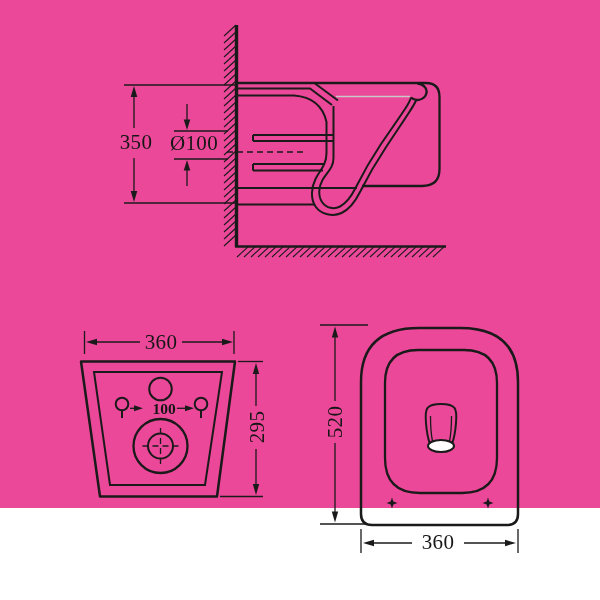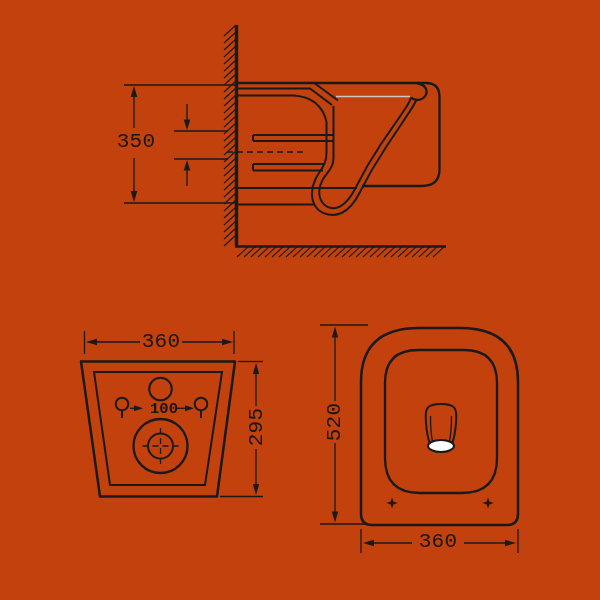--- a/index.html
+++ b/index.html
@@ -1,17 +1,17 @@
 <!DOCTYPE html>
 <html><head>
 <meta charset="utf-8">
 <style>
   html,body{margin:0;padding:0;width:600px;height:600px;background:#ffffff;overflow:hidden}
-  .canvas{position:relative;width:600px;height:600px;background:#c2410c;
-          font-family:Liberation Mono, monospace}
+  .canvas{position:relative;width:600px;height:508px;background:#ec4899;
+          font-family:Liberation Serif, serif}
   svg{position:absolute;left:0;top:0}
   .main{stroke:#1a1a1a;stroke-width:2.3;fill:none;stroke-linejoin:round}
   .bold{stroke:#1a1a1a;stroke-width:2.5;fill:none;stroke-linejoin:round}
   .thin2{stroke:#1a1a1a;stroke-width:2;fill:none}
   .thin1{stroke:#1a1a1a;stroke-width:1.3;fill:none}
   .dimline{stroke:#1a1a1a;stroke-width:1.3;fill:none}
   .arrow{fill:#1a1a1a;stroke:none}
   .center{stroke:#1a1a1a;stroke-width:1.3;stroke-dasharray:6 4;fill:none}
   .water{stroke:#c8c8c8;stroke-width:1.4}
   .wall{stroke:#1a1a1a;stroke-width:3.4}
@@ -201,18 +201,19 @@
         <line class="dimline" x1="518" y1="529" x2="518" y2="553"></line>
         <line class="dimline" x1="370" y1="543" x2="412" y2="543"></line>
         <line class="dimline" x1="464" y1="543" x2="509" y2="543"></line>
         <polygon class="arrow" points="363,543 374,539.8 374,546.2"></polygon>
         <polygon class="arrow" points="516,543 505,539.8 505,546.2"></polygon>
       </g>
     </g>
   </svg>
 
   <div class="dim" style="left:106px;top:131px;width:60px;">350</div>
+  <div class="dim" style="left:154px;top:132px;width:80px;">Ø100</div>
   <div class="dim" style="left:131px;top:331px;width:60px;">360</div>
   <div class="dim rot" style="left:227px;top:416px;width:60px;">295</div>
   <div class="dim small" style="left:134px;top:401px;width:60px;">100</div>
   <div class="dim rot" style="left:305px;top:411px;width:60px;">520</div>
   <div class="dim" style="left:408px;top:531px;width:60px;">360</div>
 </div>
 
 </body></html>

